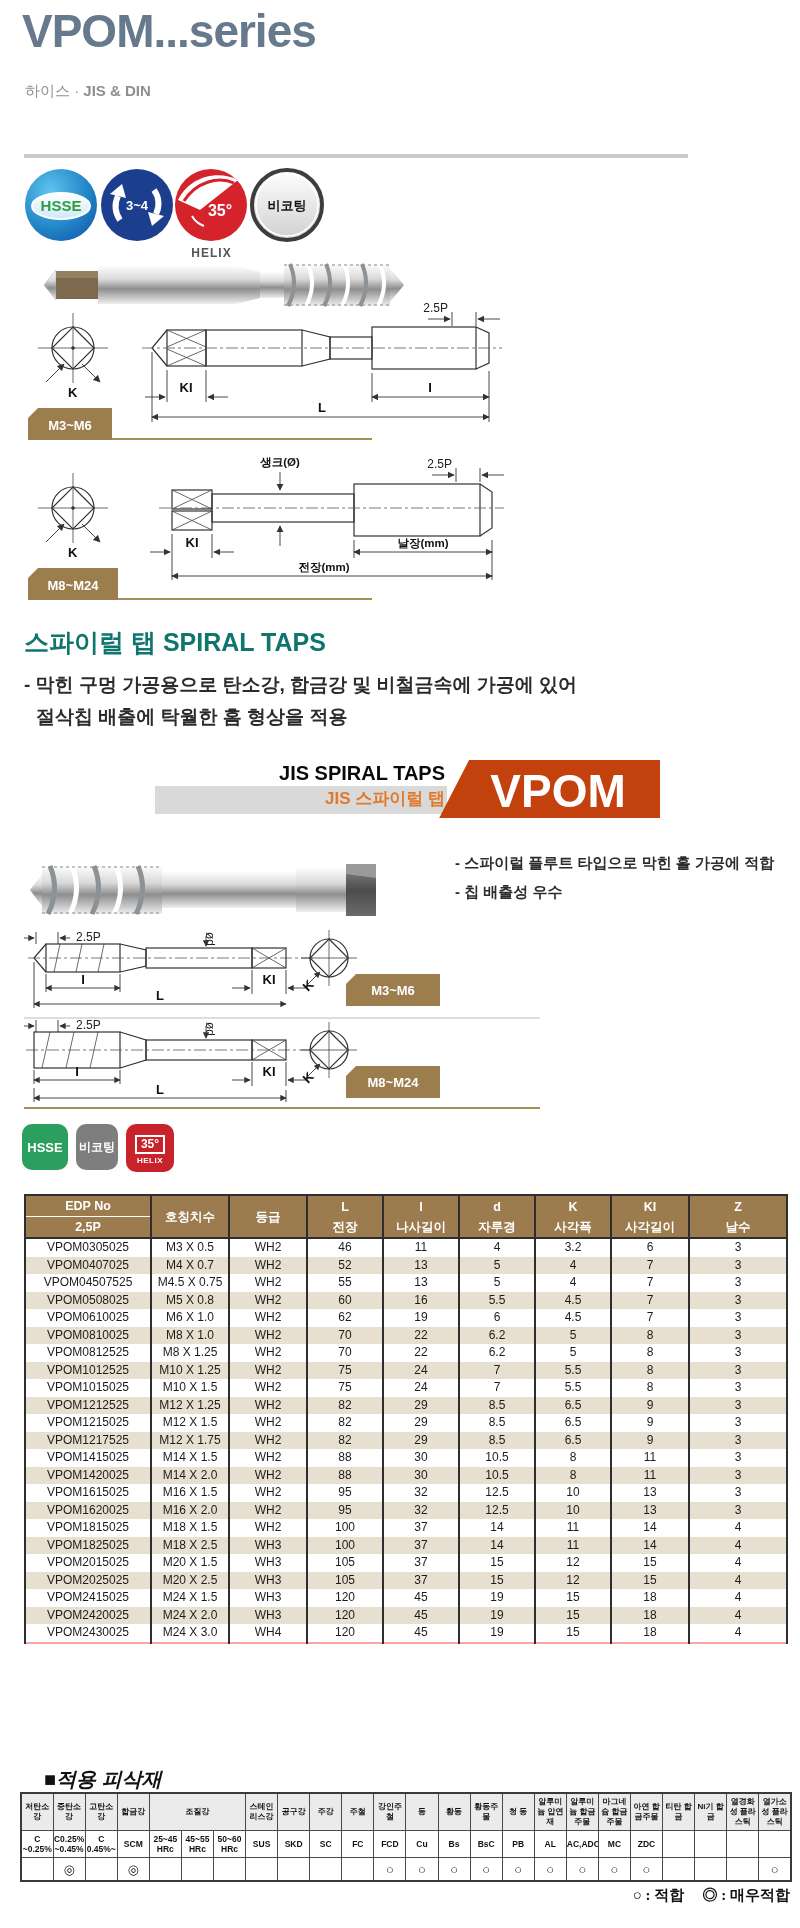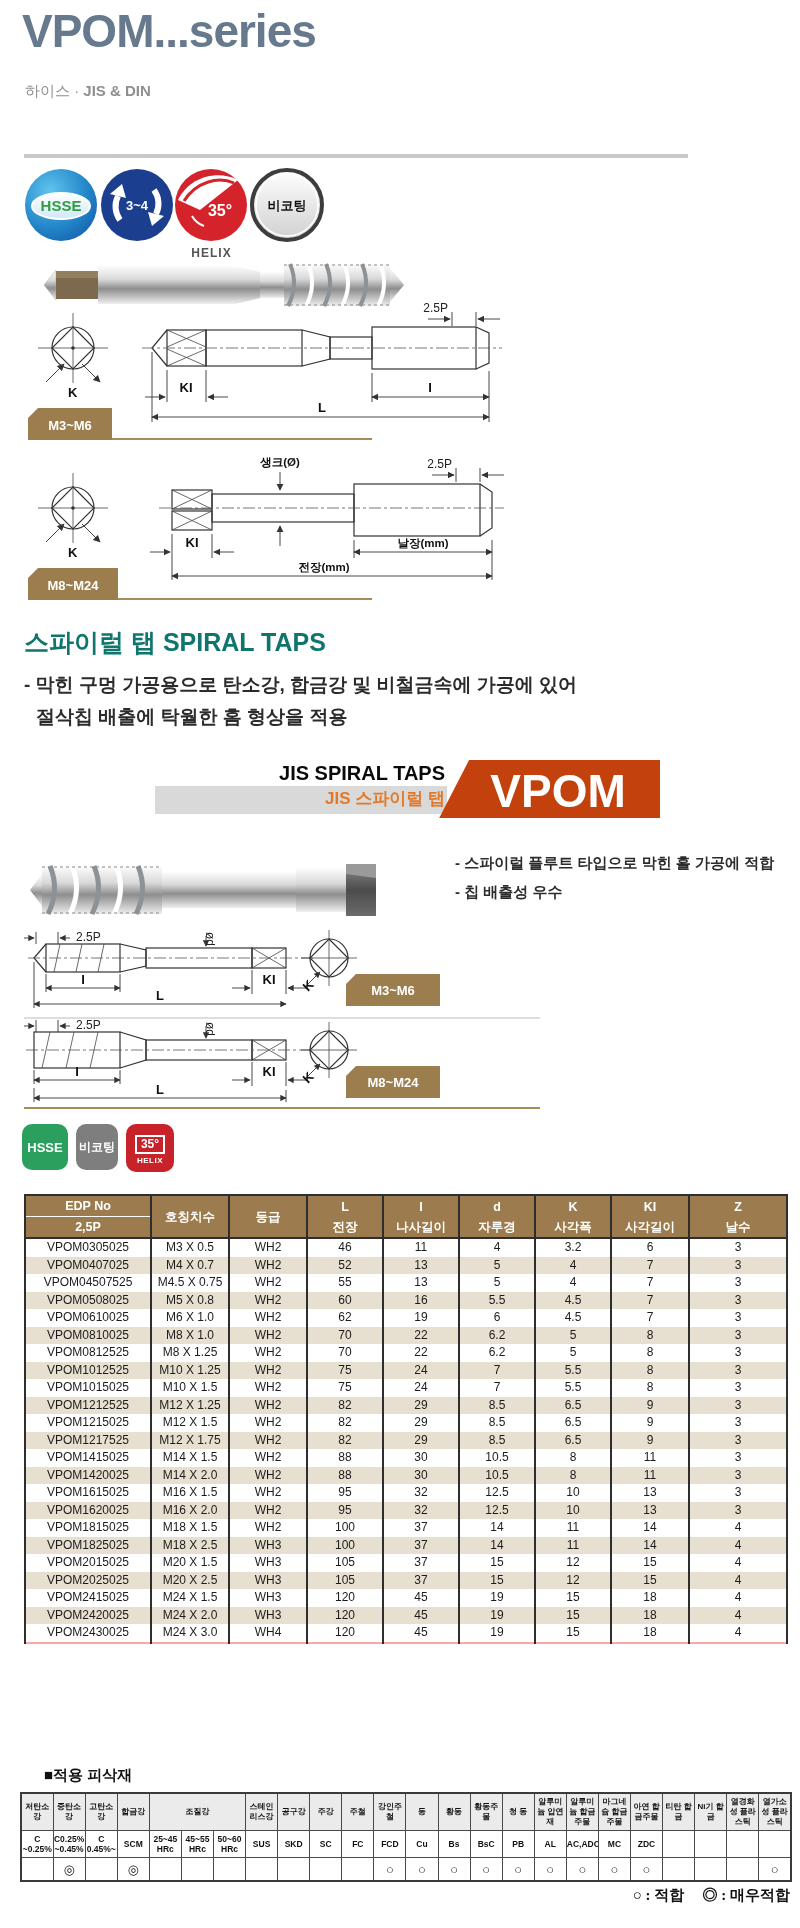--- a/index.html
+++ b/index.html
@@ -55,21 +55,21 @@
     text-align:center;padding:0;overflow:hidden;}
   table.spec thead th{background:#9c7c4e;color:#fff;font-weight:bold;border-bottom:2px solid #2e2e2e;
     font-size:12.5px;}
   .ht{height:20px;line-height:20px;border-bottom:1px solid #fff;}
   .ht2{height:20px;line-height:20px;}
   .hb{height:20px;line-height:20px;}
   .hone{height:40px;line-height:40px;}
   table.spec tbody td{font-size:12px;color:#1c1c1c;height:17.5px;line-height:17.5px;}
   table.spec tbody tr:nth-child(even) td{background:#e7dfcf;}
 
-  .mat-title{left:44px;top:1766px;font-size:15px;font-weight:bold;color:#111;}
+  .mat-title{left:44px;top:1766px;font-size:20px;font-weight:bold;color:#111;font-style:italic;}
   .mat-wrap{left:20px;top:1792px;}
   table.mat{border-collapse:collapse;table-layout:fixed;width:772px;border:2px solid #3a3a3a;}
   table.mat th,table.mat td{border:1px solid #4a4a4a;text-align:center;padding:0;overflow:hidden;}
   table.mat .nm{background:#ebebeb;font-size:8px;font-weight:bold;height:36px;line-height:1.25;color:#111;}
   table.mat .sp{font-size:8.5px;font-weight:bold;height:26px;color:#111;background:#fff;line-height:1.2;}
   table.mat .mk{font-size:13px;height:22px;color:#111;background:#fff;}
   .legend{left:540px;top:1886px;width:250px;text-align:right;font-size:15px;font-weight:bold;color:#111;}
   .legend span{margin-left:14px;font-family:Liberation Serif, serif;}
 </style>
 </head>

